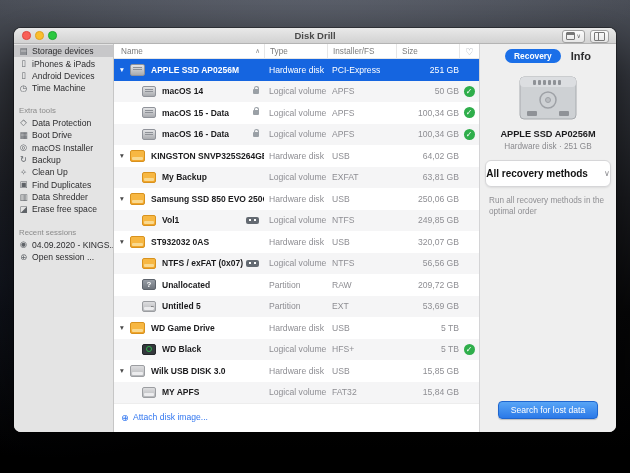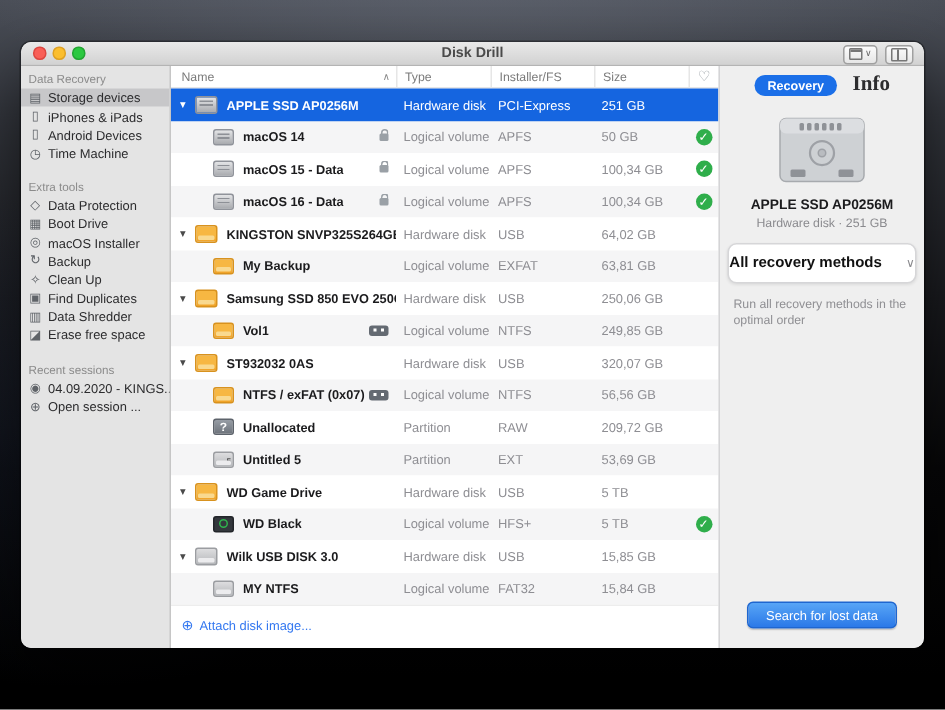--- a/index.html
+++ b/index.html
@@ -67,21 +67,21 @@
   .c-name{width:150px;flex:none;display:flex;align-items:center;padding-left:6px;box-sizing:border-box;}
   .disc{width:10px;flex:none;font-size:7.5px;color:#4a4a4a;line-height:10px;}
   .row.sel .disc{color:#fff;}
   .indent{width:22px;flex:none;}
   .rname{font-size:8.5px;font-weight:bold;color:#1b1b1d;margin-left:6px;white-space:nowrap;overflow:hidden;}
   .row.sel .rname{color:#fff;}
   .acc{margin-left:auto;margin-right:5px;flex:none;}
   .c-type,.c-conn,.c-size{font-size:8.6px;color:#8e8e93;box-sizing:border-box;white-space:nowrap;}
   .c-type{width:63px;padding-left:5px;}
   .c-conn{width:69px;padding-left:5px;}
-  .c-size{width:63px;padding-left:5px;}
+  .c-size{width:63px;padding-left:5px;text-align:right;}
   .row.sel .c-type,.row.sel .c-conn,.row.sel .c-size{color:#fff;}
   .c-check{width:20px;display:flex;justify-content:center;}
   
   .dicon{width:14px;height:11px;border-radius:2px;position:relative;flex:none;box-sizing:border-box;}
   .lvl0 .dicon{width:15px;height:12px;}
   .d-apple{background:linear-gradient(180deg,#e3e4e6,#a9abaf);border:1px solid #90939a;}
   .d-apple::after{content:"";position:absolute;left:2px;right:2px;top:2px;height:4px;
     background:repeating-linear-gradient(180deg,#8d9096 0 1px,transparent 1px 2.4px);}
   .d-orange{background:linear-gradient(180deg,#f7b742 0 58%,#f0a227);border:1px solid #d8921e;}
   .d-orange::after{content:"";position:absolute;left:1px;right:1px;bottom:1px;height:3px;background:#f9d98f;border-radius:1px;}
@@ -101,21 +101,21 @@
   .check{width:11px;height:11px;border-radius:50%;background:#2fae4b;color:#fff;font-size:8px;font-weight:bold;
     line-height:11px;text-align:center;}
   
   .attach-row{flex:1;display:flex;align-items:flex-start;padding:8px 0 0 7px;border-top:1px solid #ededed;}
   .attach-link{display:flex;align-items:center;gap:4px;color:#3478f0;font-size:8.6px;cursor:pointer;}
   .plus-glyph{font-size:9.5px;line-height:9px;}
   
   .panel{flex:1;background:#efefef;border-left:1px solid #d4d4d6;display:flex;flex-direction:column;align-items:center;min-height:0;}
   .tabs{margin-top:5px;display:flex;align-items:center;gap:10px;}
   .tab-pill{background:#1b6fe8;color:#fff;font-size:8.4px;font-weight:bold;padding:2px 9px;border-radius:9px;}
-  .tab-plain{color:#2c2c2e;font-size:14px;font-weight:bold;font-family:Liberation Serif, serif;}
+  .tab-plain{color:#2c2c2e;font-size:11px;font-weight:bold;}
   .drive-art{margin-top:13px;}
   .dev-name{margin-top:9px;font-size:9.2px;font-weight:bold;color:#1b1b1d;text-align:center;}
   .dev-info{margin-top:3px;font-size:8.2px;color:#8a8a8e;text-align:center;}
   .method-box{
     margin-top:9px;width:124px;height:25px;background:#fff;border:1px solid #d6d6d8;border-radius:6px;
     box-shadow:0 1px 2px rgba(0,0,0,.08);display:flex;align-items:center;justify-content:center;gap:16px;cursor:pointer;
   }
   .method-label{font-size:10px;font-weight:bold;color:#111;}
   .method-chev{font-size:8px;color:#8a8a8e;}
   .method-desc{margin-top:8px;width:118px;font-size:8.2px;color:#8f8f93;line-height:1.35;align-self:flex-start;padding-left:9px;}
@@ -144,21 +144,20 @@
         <span class="mini-chev">∨</span>
       </span>
       <span class="tb-btn">
         <span class="mini-cols"></span>
       </span>
     </div>
   </div>
 
   <div class="content">
     <div class="sidebar" id="sidebar">
-        <div class="side-title">Data Recovery</div>
         <div class="side-item sel">
           <span class="side-icon">▤</span>
           <span class="side-label">Storage devices</span>
         </div>
         <div class="side-item">
           <span class="side-icon">▯</span>
           <span class="side-label">iPhones &amp; iPads</span>
         </div>
         <div class="side-item">
           <span class="side-icon">▯</span>
@@ -409,21 +408,21 @@
             </div>
             <div class="c-type">Hardware disk</div>
             <div class="c-conn">USB</div>
             <div class="c-size">15,85 GB</div>
             <div class="c-check"></div>
           </div>
           <div class="row stripe lvl1">
             <div class="c-name">
               <span class="indent"></span>
               <span class="dicon d-gray"></span>
-              <span class="rname">MY NTFS</span>
+              <span class="rname">MY APFS</span>
             </div>
             <div class="c-type">Logical volume</div>
             <div class="c-conn">FAT32</div>
             <div class="c-size">15,84 GB</div>
             <div class="c-check"></div>
           </div>
         </div>
       <div class="attach-row">
         <span class="attach-link">
           <span class="plus-glyph">⊕</span>

